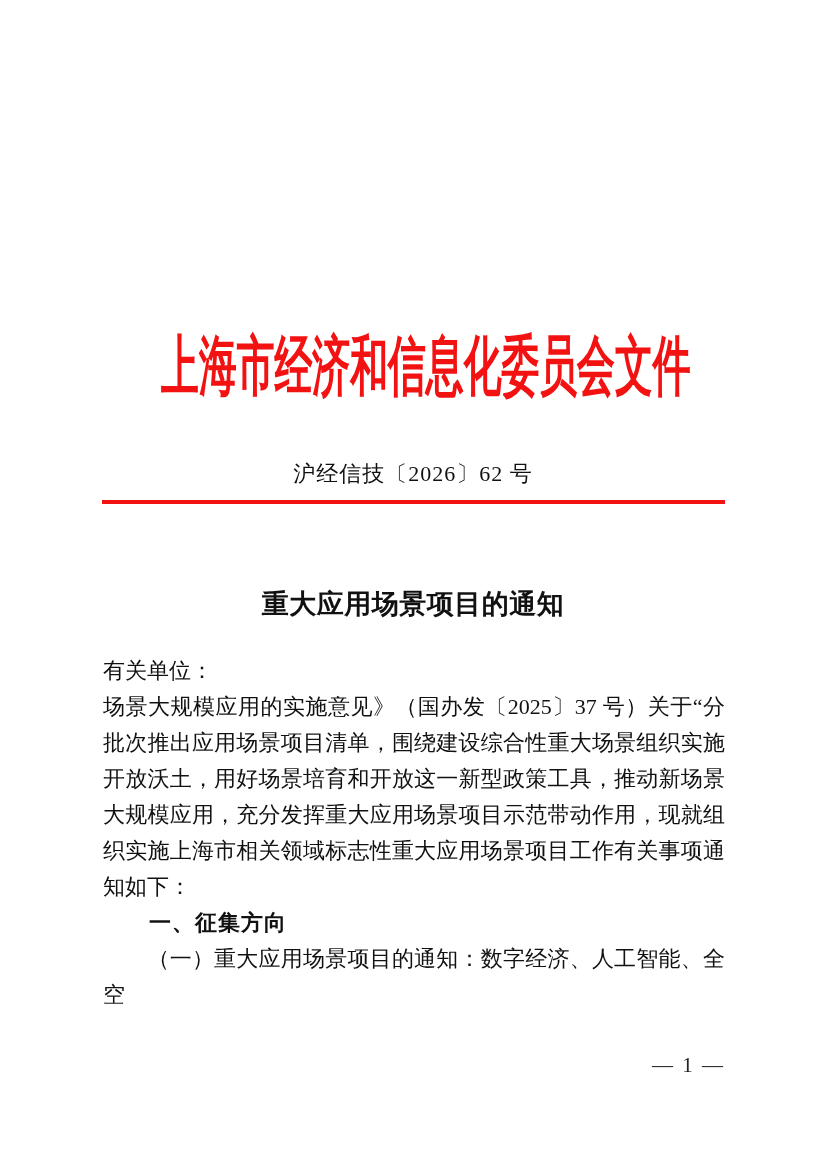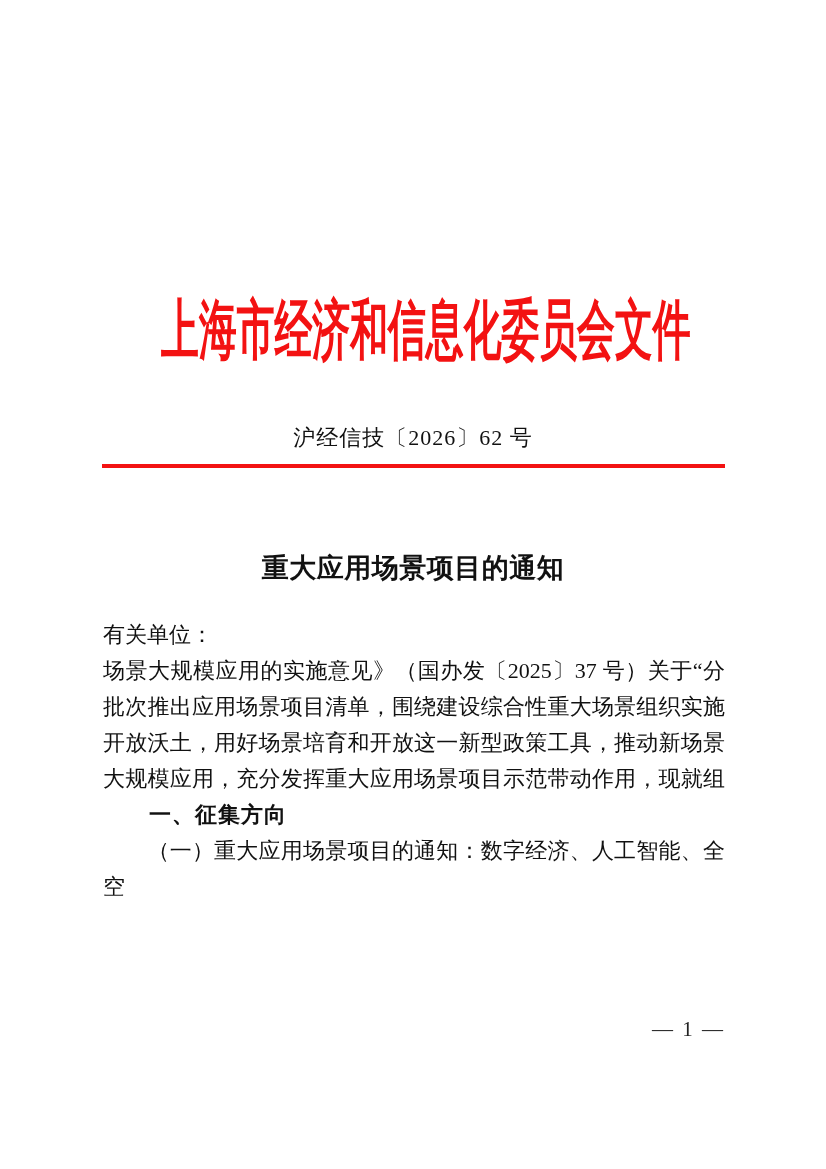--- a/index.html
+++ b/index.html
@@ -11,20 +11,21 @@
     width: 826px;
     height: 1169px;
     position: relative;
     overflow: hidden;
     font-family: "Liberation Serif", serif;
     color: #111;
   }
   .page {
     position: absolute;
     inset: 0;
+    margin-top: 36px;
   }
   
   .red-header {
     position: absolute;
     top: 296px;
     left: 0;
     width: 826px;
     text-align: center;
     white-space: nowrap;
     color: var(--red, #f20f0f);
@@ -118,19 +119,21 @@
     <br>
     <span>重大应用场景项目的通知</span>
   </h1>
 
   <div class="body-text" id="body-lines">
       <div class="line plain">有关单位：</div>
       <div class="line fill">场景大规模应用的实施意见》（国办发〔2025〕37 号）关于“分</div>
       <div class="line fill">批次推出应用场景项目清单，围绕建设综合性重大场景组织实施</div>
       <div class="line fill">开放沃土，用好场景培育和开放这一新型政策工具，推动新场景</div>
       <div class="line fill">大规模应用，充分发挥重大应用场景项目示范带动作用，现就组</div>
+      <div class="line fill">织实施上海市相关领域标志性重大应用场景项目工作有关事项通</div>
+      <div class="line plain">知如下：</div>
       <div class="line bold">　　一、征集方向</div>
       <div class="line fill">　　（一）重大应用场景项目的通知：数字经济、人工智能、全空</div>
     </div>
 
   <div class="page-number">— 1 —</div>
 
 </div>
 
 </body></html>

